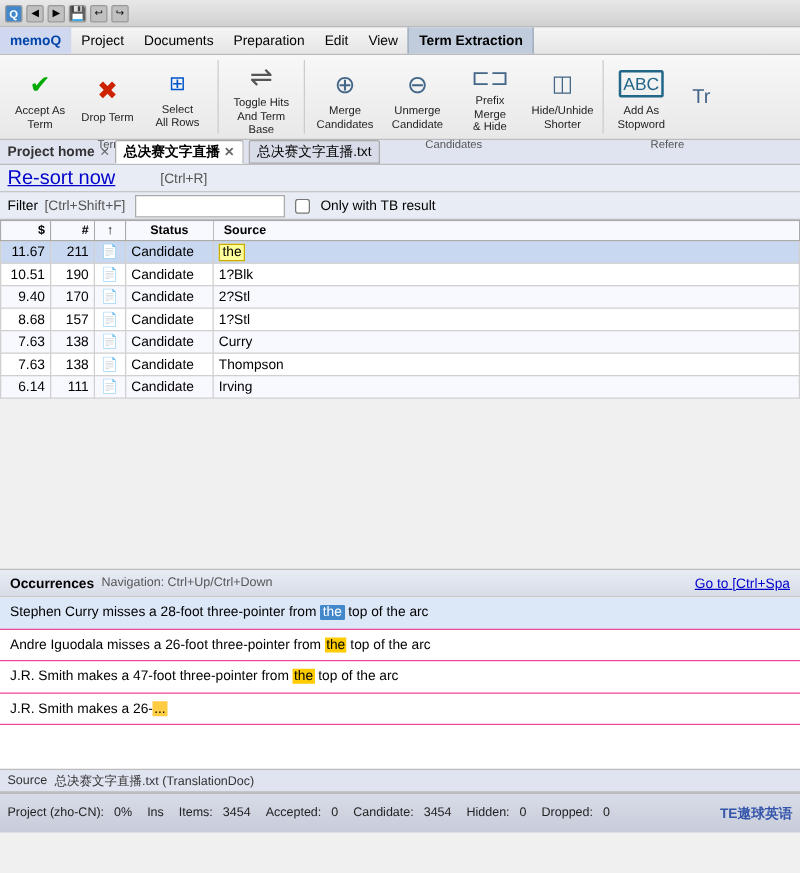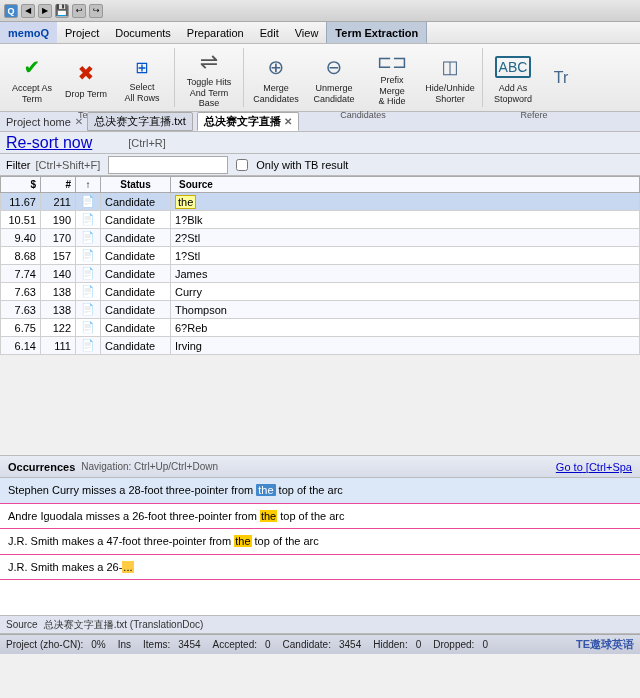--- a/index.html
+++ b/index.html
@@ -200,21 +200,21 @@
       display: flex;
       align-items: center;
       padding: 0 6px;
       border-bottom: 1px solid #bbb;
       font-size: 10px;
       color: #333;
     }
 
     
     .status-bar {
-      height: 20px;
+      height: 32px;
       background: linear-gradient(to bottom, #d8dce8, #c8ccda);
       display: flex;
       align-items: center;
       padding: 0 6px;
       font-size: 10px;
       color: #222;
       gap: 8px;
       border-top: 1px solid #aaa;
     }
     .status-logo {
@@ -231,21 +231,21 @@
     .breadcrumb-bar {
       height: 20px;
       background: #e0e4f0;
       display: flex;
       align-items: center;
       padding: 0 6px;
       font-size: 11px;
       border-bottom: 1px solid #bbb;
       gap: 4px;
     }
-    .breadcrumb-home { font-weight: normal; color: #333; }
+    .breadcrumb-home { font-weight: bold; color: #333; }
     .close-x { font-size: 10px; color: #666; cursor: pointer; }
 
     .filter-row {
       height: 22px;
       background: #e8ecf4;
       display: flex;
       align-items: center;
       padding: 0 6px;
       border-bottom: 1px solid #bbb;
       font-size: 11px;
@@ -344,26 +344,26 @@
         <div class="toolbar-btn-label"></div>
       </div>
     </div>
     <div class="group-name">Refere</div>
   </div>
 </div>
 
 <div class="breadcrumb-bar">
   <span class="breadcrumb-home">Project home</span>
   <span class="close-x">✕</span>
-  <span style="background:#d8dce8; padding:1px 6px; border:1px solid #aaa; border-radius:2px 2px 0 0; cursor:pointer;">
-    <span>总决赛文字直播.txt</span>
-  </span>
   <span style="background:white; padding:1px 6px; border:1px solid #aaa; border-bottom:1px solid white; border-radius:2px 2px 0 0; cursor:pointer; font-weight:bold;">
     <span>总决赛文字直播</span>
     <span class="close-x">✕</span>
+  </span>
+  <span style="background:#d8dce8; padding:1px 6px; border:1px solid #aaa; border-radius:2px 2px 0 0; cursor:pointer;">
+    <span>总决赛文字直播.txt</span>
   </span>
 </div>
 
 <div class="filter-row">
   <span class="resort-link">
     <span>Re-sort now</span>
   </span>
   <span style="color:#555;margin-left:28px;">[Ctrl+R]</span>
 </div>
 
@@ -411,46 +411,32 @@
     <td>2?Stl</td>
   </tr>
         <tr>
     <td class="col-dollar">8.68</td>
     <td class="col-hash">157</td>
     <td class="col-icon"><span style="font-size:11px; color:#555;">📄</span></td>
     <td class="col-status">Candidate</td>
     <td>1?Stl</td>
   </tr>
         <tr>
-    <td class="col-dollar">7.74</td>
-    <td class="col-hash">140</td>
-    <td class="col-icon"><span style="font-size:11px; color:#555;">📄</span></td>
-    <td class="col-status">Candidate</td>
-    <td>James</td>
-  </tr>
-        <tr>
     <td class="col-dollar">7.63</td>
     <td class="col-hash">138</td>
     <td class="col-icon"><span style="font-size:11px; color:#555;">📄</span></td>
     <td class="col-status">Candidate</td>
     <td>Curry</td>
   </tr>
         <tr>
     <td class="col-dollar">7.63</td>
     <td class="col-hash">138</td>
     <td class="col-icon"><span style="font-size:11px; color:#555;">📄</span></td>
     <td class="col-status">Candidate</td>
     <td>Thompson</td>
-  </tr>
-        <tr>
-    <td class="col-dollar">6.75</td>
-    <td class="col-hash">122</td>
-    <td class="col-icon"><span style="font-size:11px; color:#555;">📄</span></td>
-    <td class="col-status">Candidate</td>
-    <td>6?Reb</td>
   </tr>
         <tr>
     <td class="col-dollar">6.14</td>
     <td class="col-hash">111</td>
     <td class="col-icon"><span style="font-size:11px; color:#555;">📄</span></td>
     <td class="col-status">Candidate</td>
     <td>Irving</td>
   </tr>
       </tbody>
   </table>

